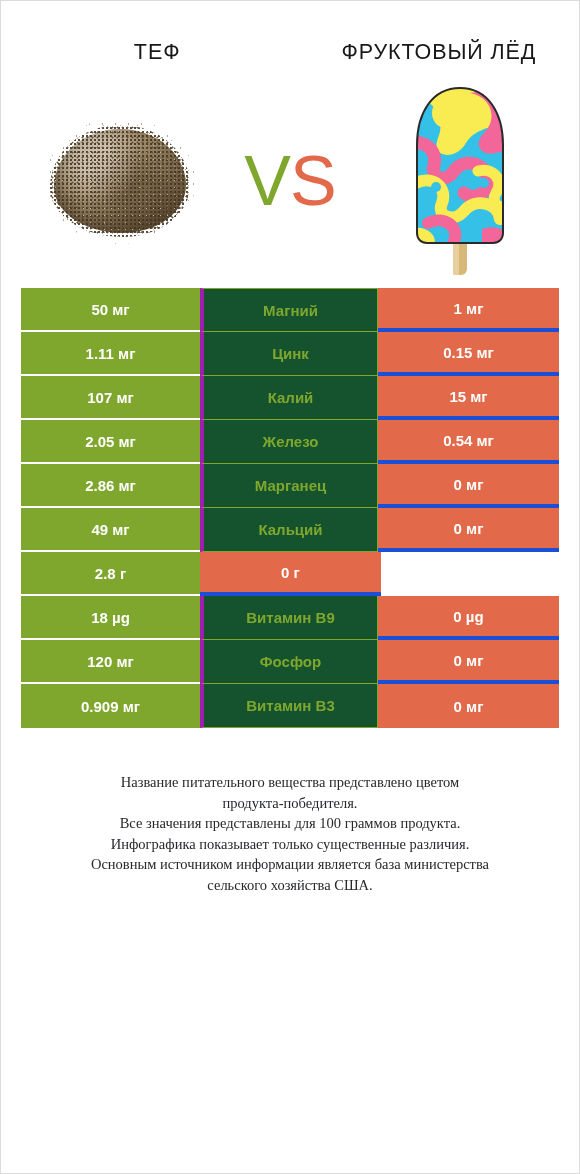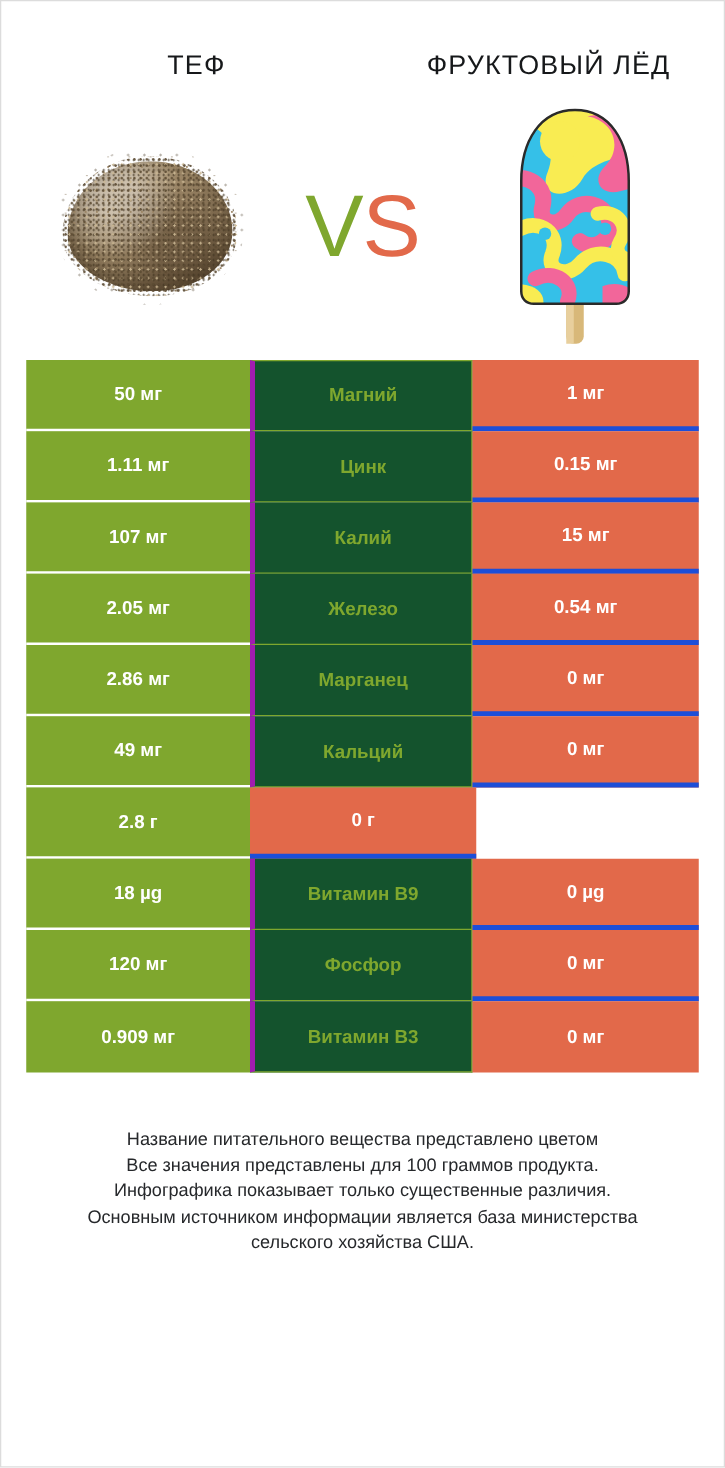--- a/index.html
+++ b/index.html
@@ -112,21 +112,21 @@
 
   
   .table {
     width: 538px;
     margin: 0 auto;
     border-collapse: separate;
     border-spacing: 0;
   }
   .row {
     display: flex;
-    height: 57px;
+    height: 44px;
   }
   .cell {
     display: flex;
     align-items: center;
     justify-content: center;
     font-size: 15px;
     font-weight: 700;
     box-sizing: border-box;
   }
   .cell-left {
@@ -155,20 +155,21 @@
 
   
   .footer {
     margin: 44px auto 0 auto;
     width: 520px;
     text-align: center;
     font-size: 14.5px;
     line-height: 1.42;
     color: #26282b;
     font-weight: 400;
+    font-family: Liberation Serif, serif;
   }
   .footer p { margin: 0; }
 </style>
 </head>
 <body>
 
 <div class="header">
   <div class="header-col left">
     <div class="product-title">ТЕФ</div>
   </div>
@@ -265,17 +266,18 @@
   </div>
   <div class="row">
     <div class="cell cell-left">0.909 мг</div>
     <div class="cell cell-mid">Витамин B3</div>
     <div class="cell cell-right">0 мг</div>
   </div>
 </div>
 
 <div class="footer">
   <p>Название питательного вещества представлено цветом</p>
+  <p>продукта-победителя.</p>
   <p>Все значения представлены для 100 граммов продукта.</p>
   <p>Инфографика показывает только существенные различия.</p>
   <p>Основным источником информации является база министерства</p>
   <p>сельского хозяйства США.</p>
 </div>
 
 </body></html>

